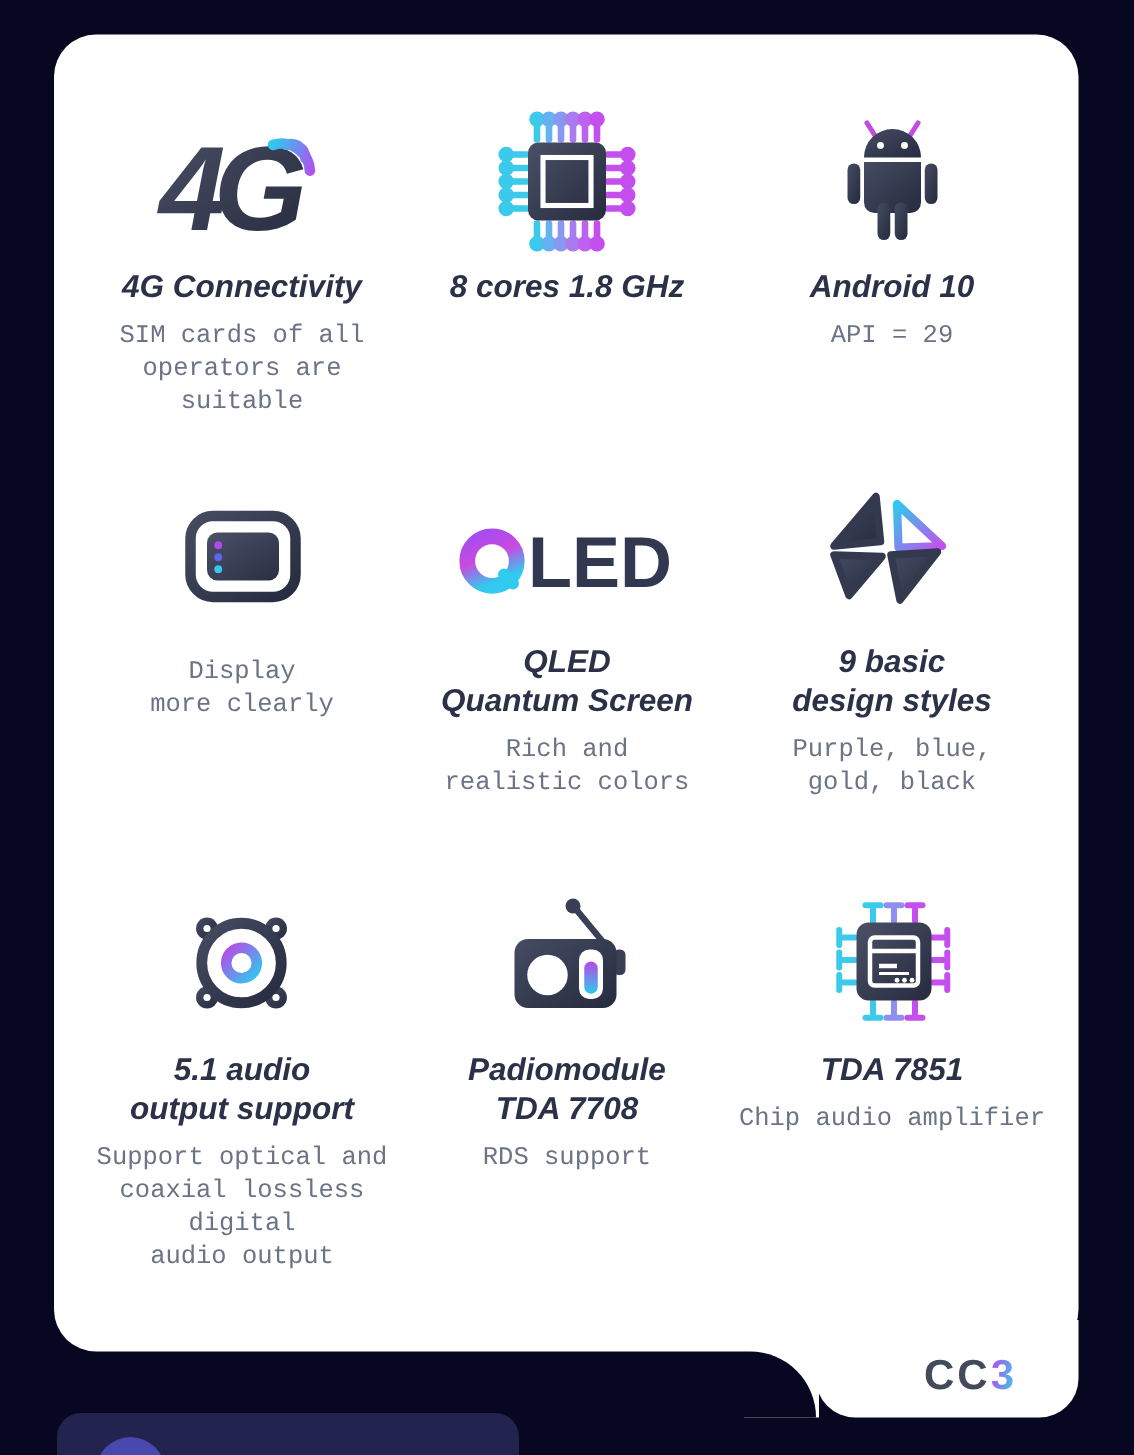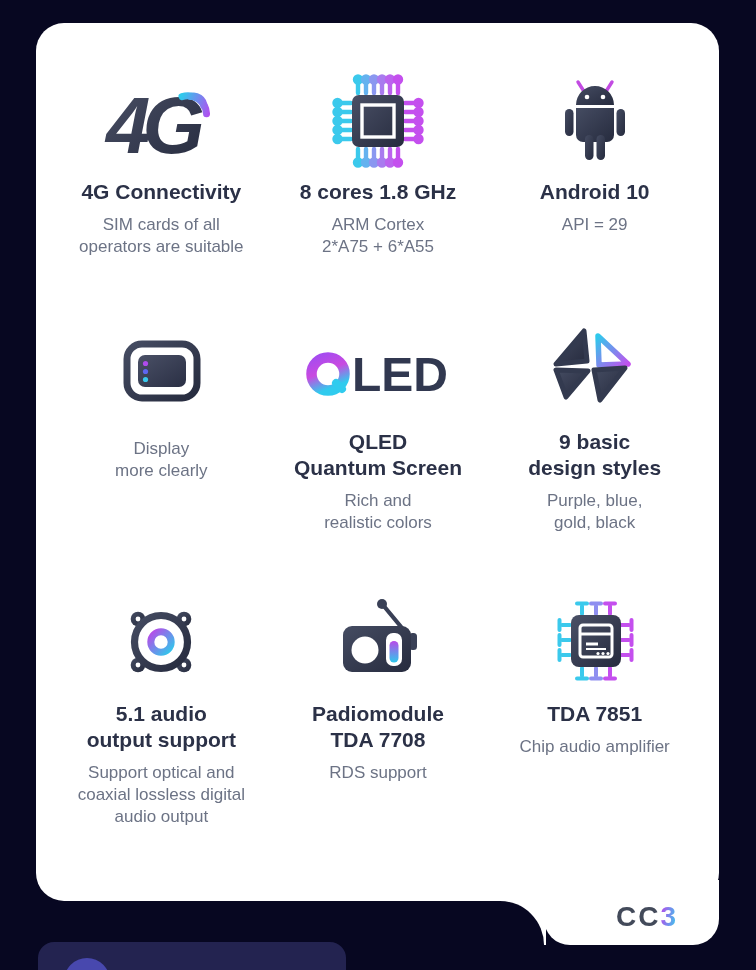--- a/index.html
+++ b/index.html
@@ -41,25 +41,25 @@
   .grid {
     position:absolute; left:53px; top:23px; width:650px; height:878px;
     display:grid; grid-template-columns:1fr 1fr 1fr;
     grid-template-rows:250px 272px 1fr;
     padding-top:50px;
   }
   .cell { display:flex; flex-direction:column; align-items:center; text-align:center; }
   .icon-wrap { height:96px; display:flex; align-items:center; justify-content:center; margin-bottom:10px; }
   .title {
     font-size:21px; font-weight:bold; color:#2B3147;
-    line-height:26px; white-space:pre-line;
+    line-height:26px; white-space:pre-line;font-style:italic;
   }
   .subtitle {
     font-size:17px; color:#6C7385; margin-top:9px;
-    line-height:22px; white-space:pre-line;
+    line-height:22px; white-space:pre-line;font-family:Liberation Mono, monospace;
   }
   svg text { font-family:"Liberation Sans", sans-serif; }
 </style>
 </head>
 <body>
 
 <div class="card"></div>
 <div class="fillet-white"></div>
 <div class="fillet-dark"></div>
 <div class="tab">
@@ -181,22 +181,20 @@
                 <line x1="75" y1="76" x2="75" y2="87"></line>
                 <circle cx="75" cy="89.5" r="3"></circle>
               </g>
           </g>
         </g>
         <rect x="29" y="22" width="52" height="52" rx="7" fill="url(#g2s)"></rect>
         <rect x="39" y="32" width="32" height="32" fill="none" stroke="#ffffff" stroke-width="3.4"></rect>
       </svg>
     </div>
     <div class="title">8 cores 1.8 GHz</div>
-    <div class="subtitle">ARM Cortex
-2*A75 + 6*A55</div>
   </div>
 
   <div class="cell">
     <div class="icon-wrap">
       <svg width="110" height="96" viewBox="0 0 110 96">
         <defs>
             <linearGradient id="g3s" x1="0" y1="0" x2="1" y2="1">
               <stop offset="0" stop-color="#454C62"></stop>
               <stop offset="1" stop-color="#262B3E"></stop>
             </linearGradient>

